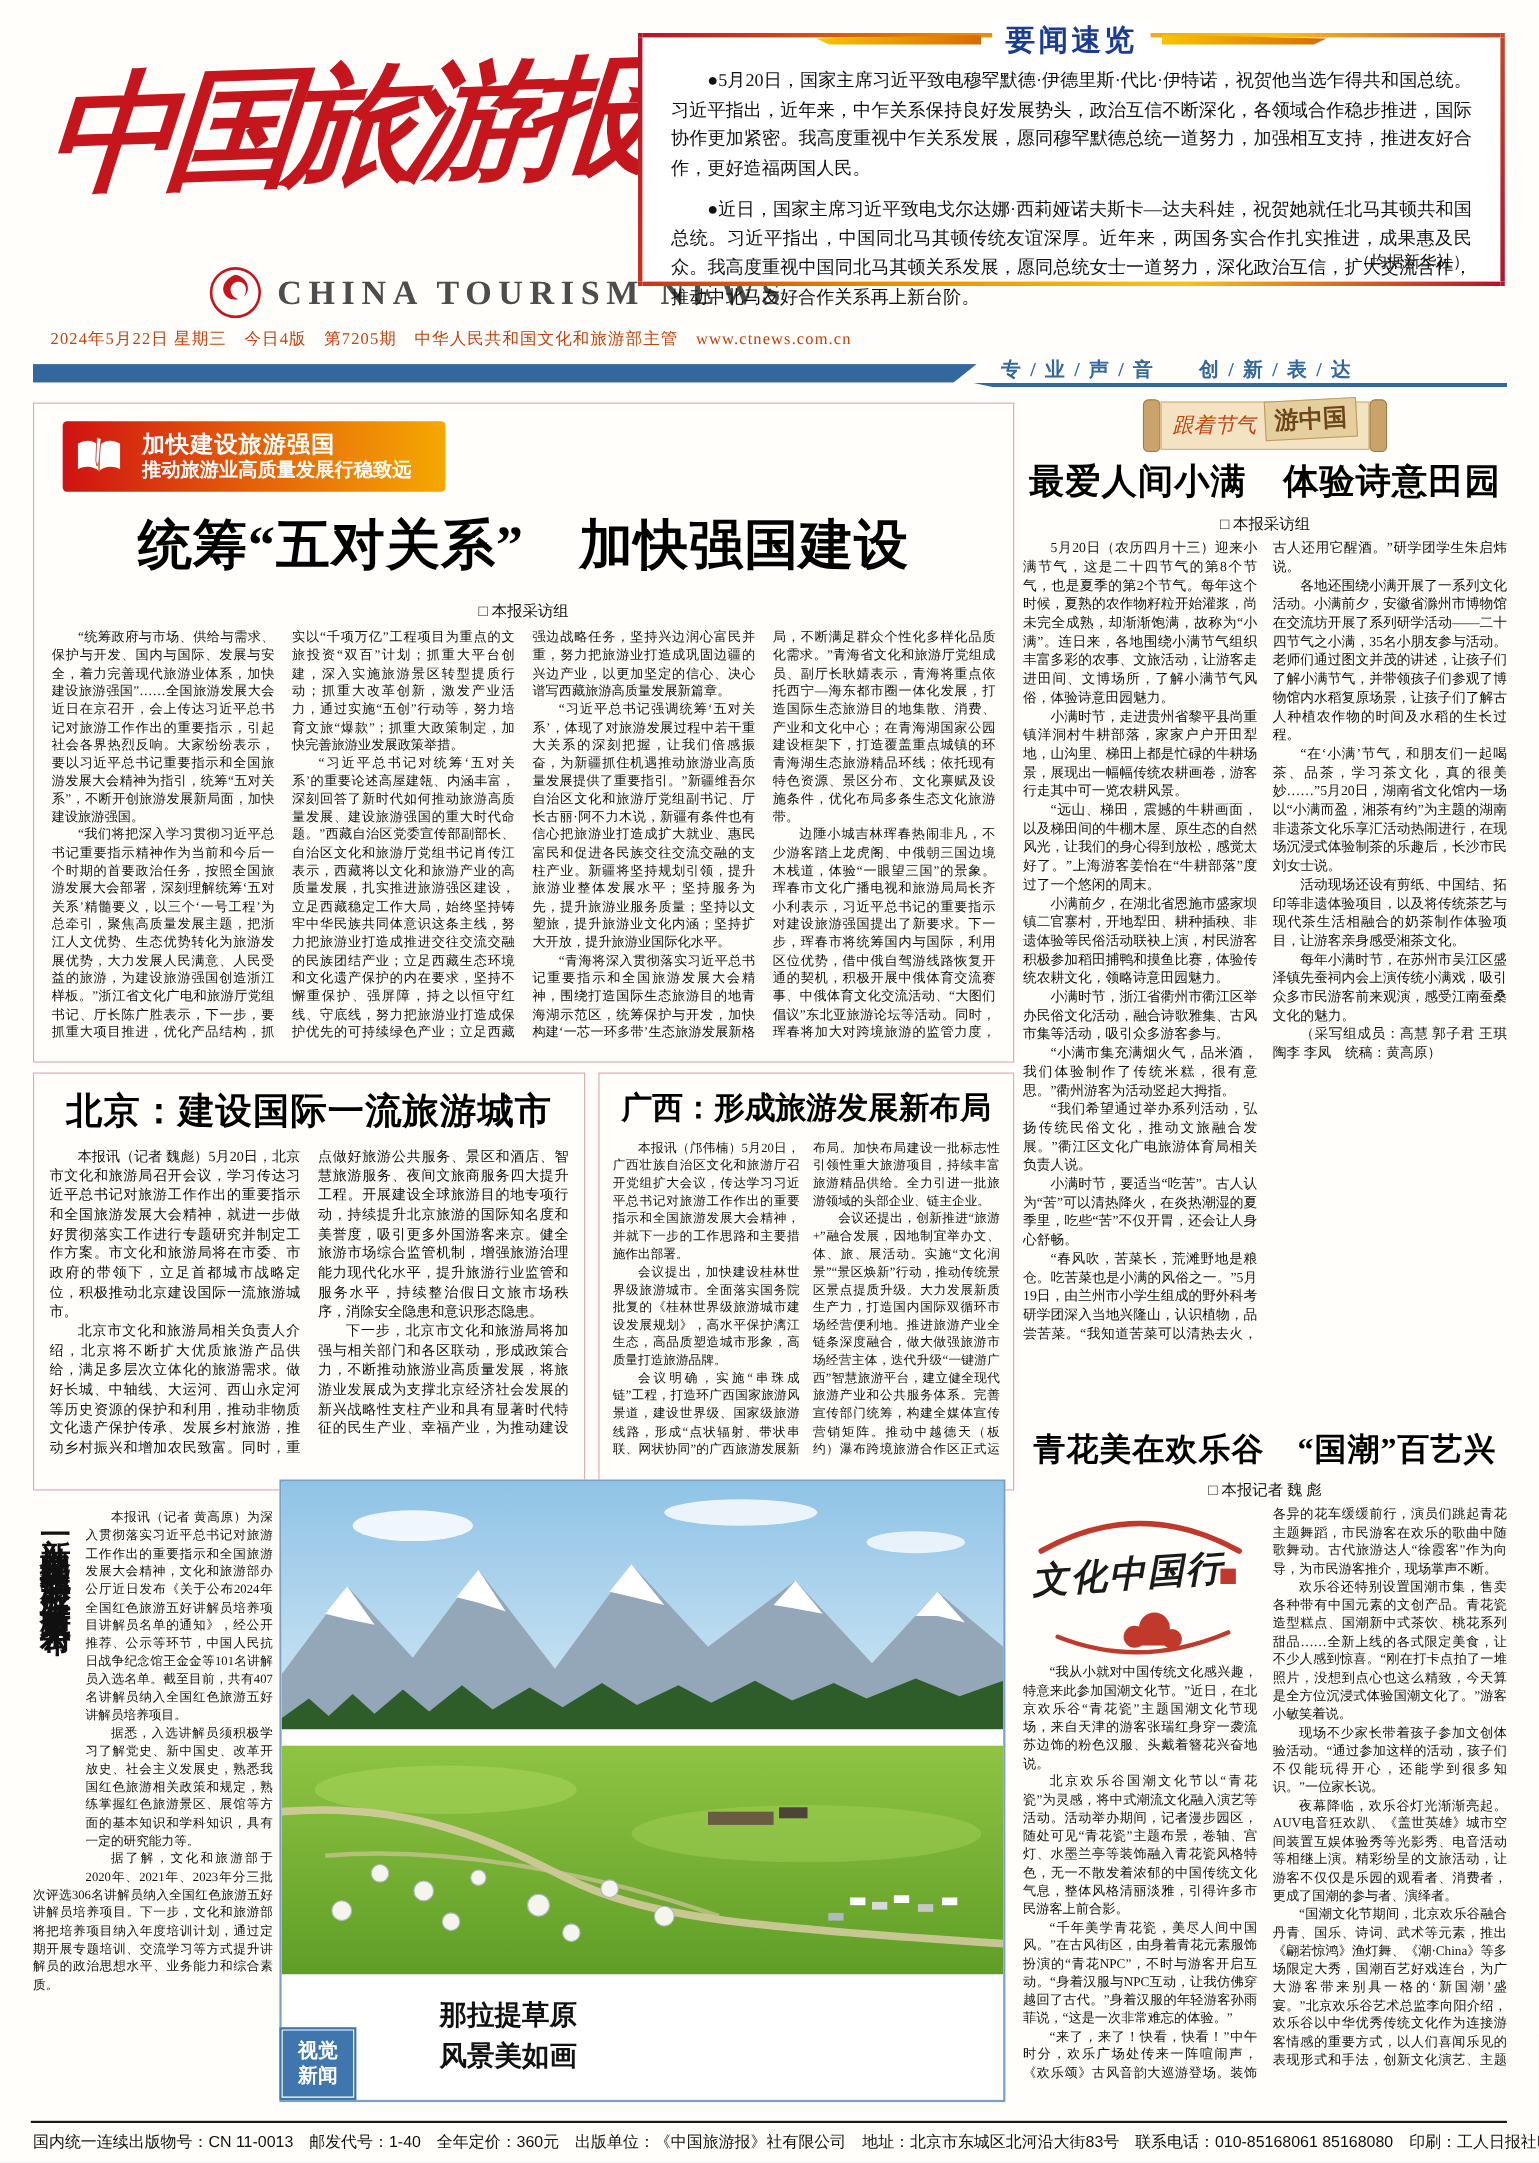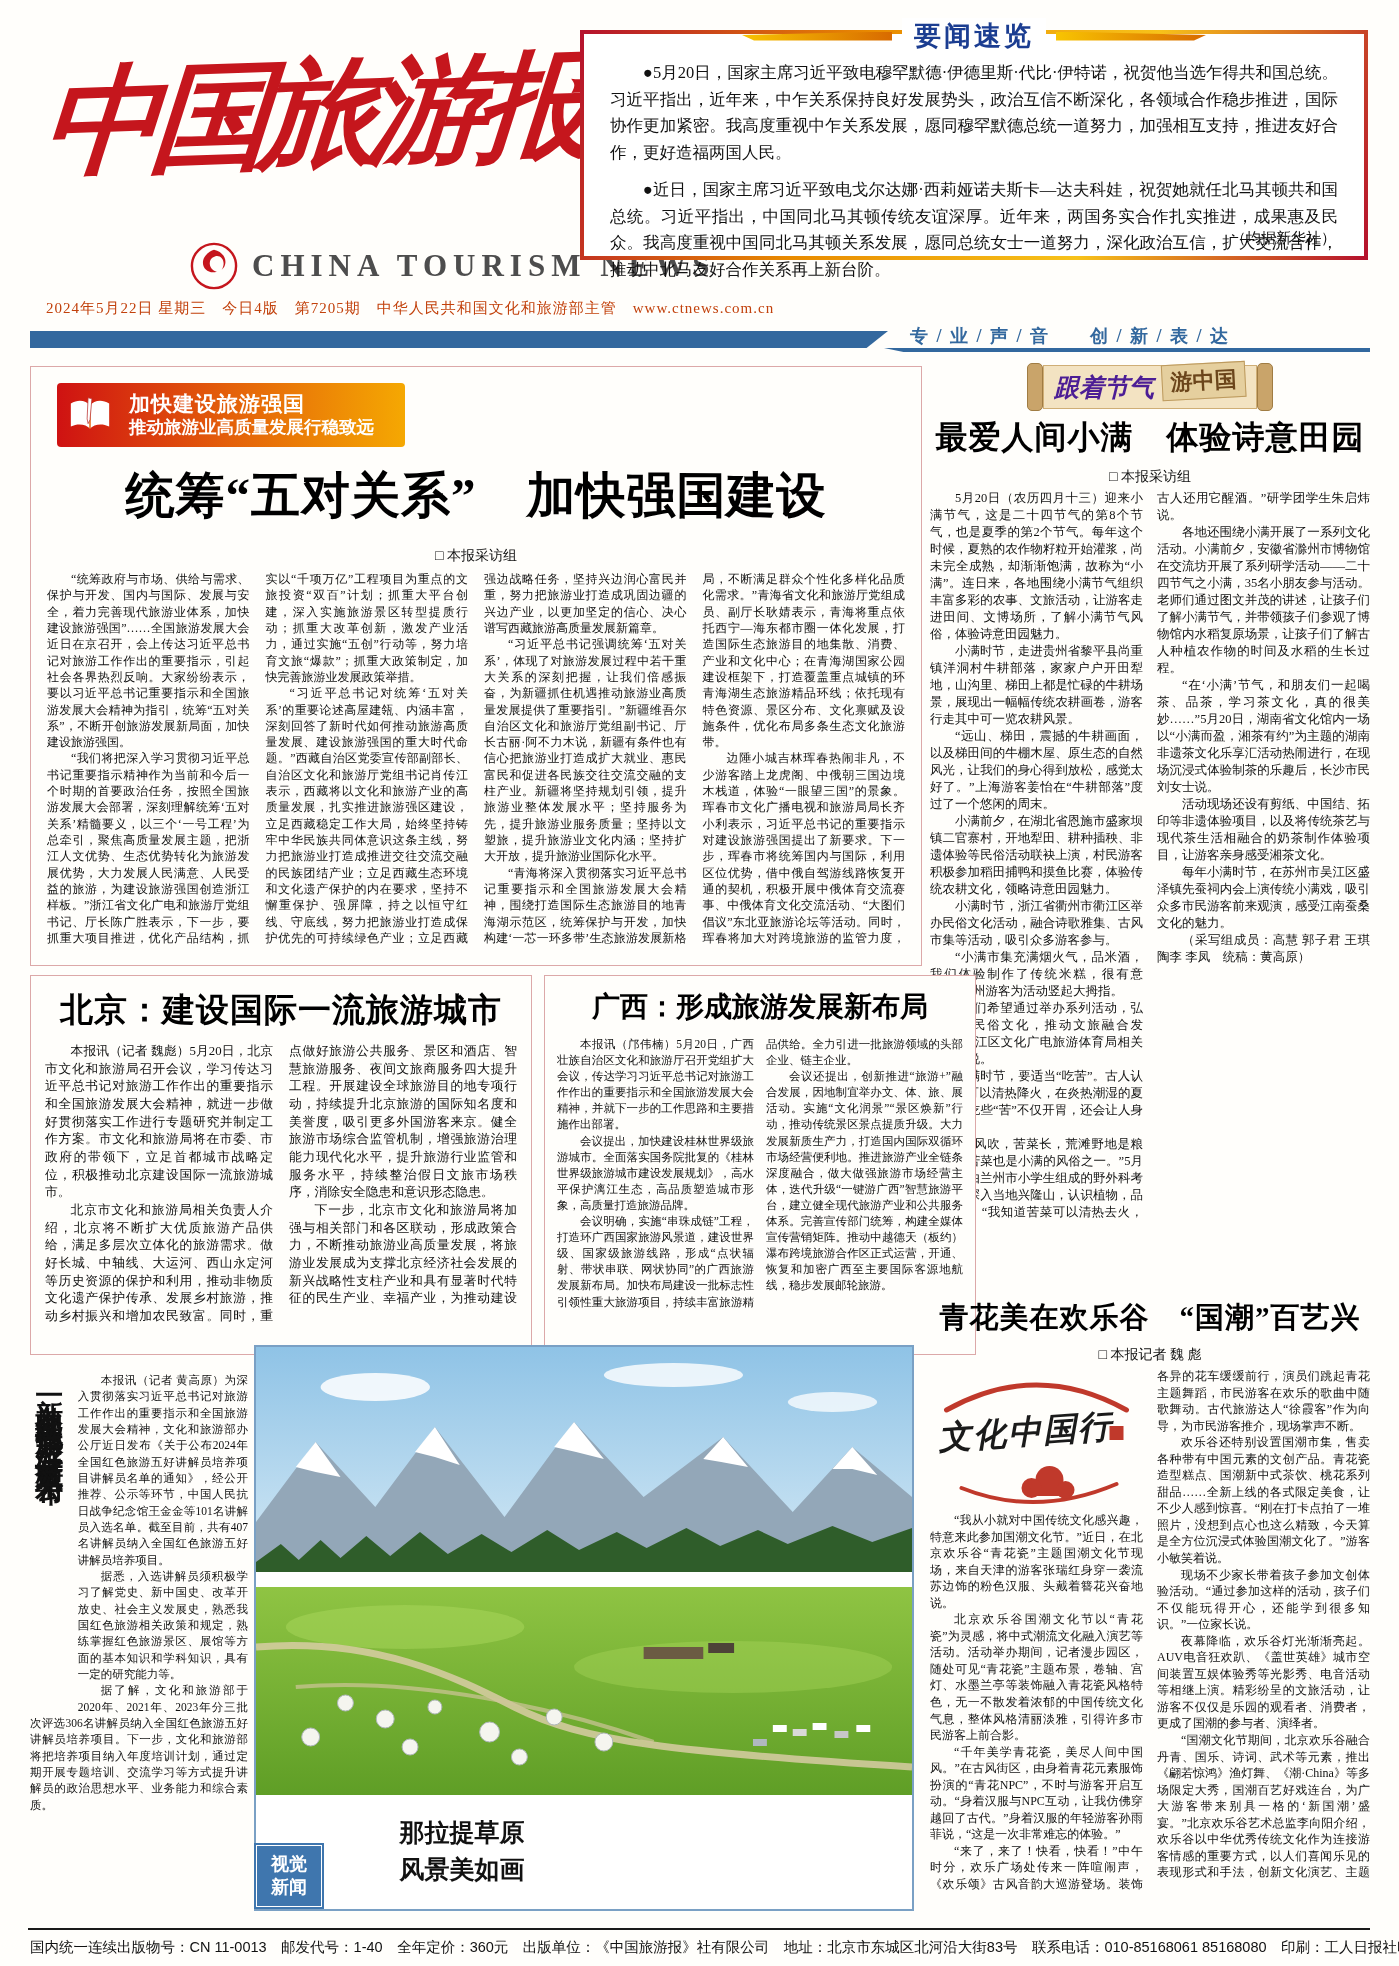--- a/index.html
+++ b/index.html
@@ -51,28 +51,28 @@
   .lead-headline{position:absolute;left:0;right:0;top:96px;font-size:49px;letter-spacing:1px;}
   .lead-byline{position:absolute;left:0;right:0;top:172px;}
   .lead-body{position:absolute;left:16px;right:16px;top:204px;height:382px;
         columns:4;column-gap:16px;font-size:12px;line-height:1.36;}
   
   .xm{position:absolute;left:930px;top:358px;width:440px;height:935px;}
   .scroll-badge{display:flex;align-items:center;justify-content:center;height:58px;}
   .scroll-cap{width:14px;height:46px;background:#c9a46a;border-radius:5px;border:1px solid #a07c43;}
   .scroll-mid{display:flex;align-items:center;background:#f3e3c2;border:1px solid #cfae76;
         height:42px;padding:0 10px;gap:8px;}
-  .scroll-t1{font-size:25px;font-weight:bold;color:#4c1d95;font-style:italic;}
+  .scroll-t1{font-size:19px;font-weight:normal;color:#c2410c;font-style:italic;}
   .scroll-t2{font-size:22px;font-weight:bold;color:#6b451b;background:#e5cf9e;border:1px solid #bd9a5e;
         padding:2px 8px;transform:rotate(-3deg) translateY(-6px);}
   .xm-headline{font-size:32px;letter-spacing:1px;}
   .xm-body{height:760px;columns:2;column-gap:14px;font-size:12.5px;line-height:1.36;margin-top:4px;}
   
   .bj{left:30px;top:975px;width:502px;height:380px;padding:12px 14px;}
-  .gx{left:544px;top:975px;width:432px;height:380px;padding:12px 12px;}
+  .gx{left:544px;top:975px;width:378px;height:380px;padding:12px 12px;}
   .bj .headline{font-size:33px;letter-spacing:1px;}
   .gx .headline{font-size:28px;}
   .bj-body{height:292px;columns:2;column-gap:16px;font-size:12.8px;line-height:1.38;margin-top:10px;}
   .gx-body{height:292px;columns:2;column-gap:12px;font-size:11.5px;line-height:1.4;margin-top:10px;}
   
   .red{left:30px;top:1372px;width:218px;height:550px;overflow:hidden;text-align:justify;
         font-size:11.5px;line-height:1.42;}
   .vhead{float:left;writing-mode:vertical-lr;font-size:28px;font-weight:bold;height:330px;
         margin:4px 10px 6px 0;letter-spacing:4px;line-height:1.35;font-family:"Liberation Serif",serif;}
   

